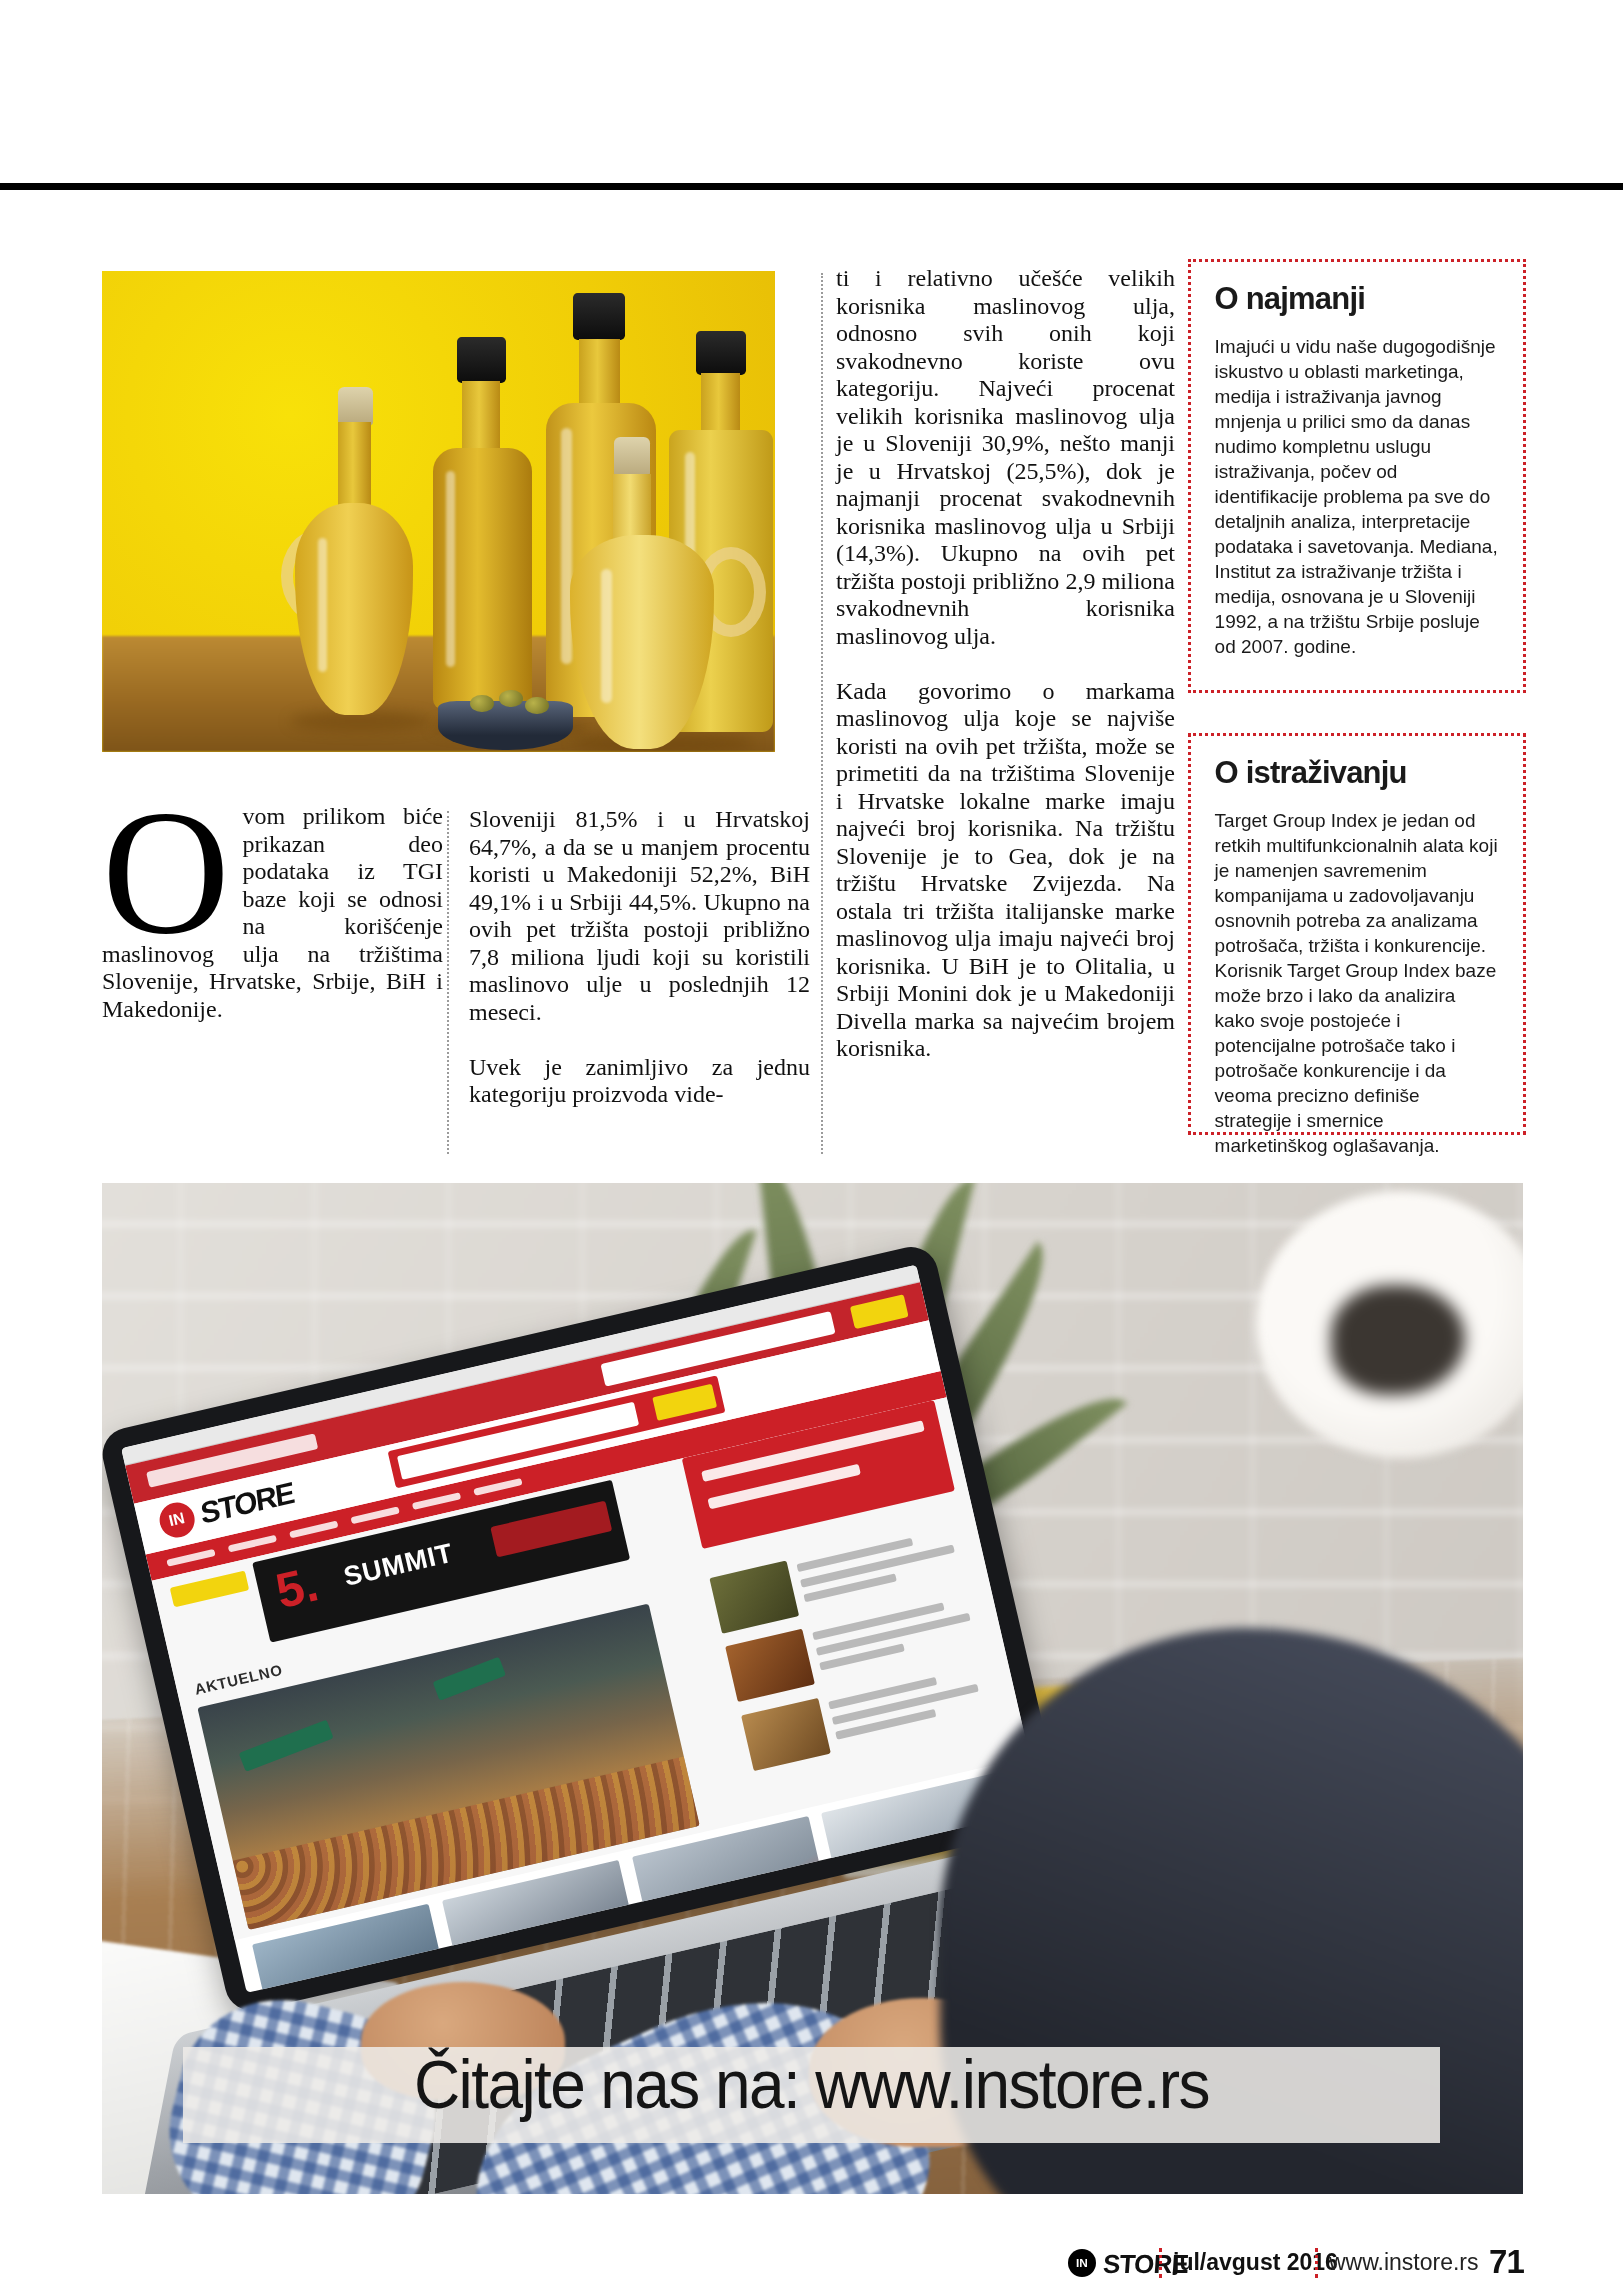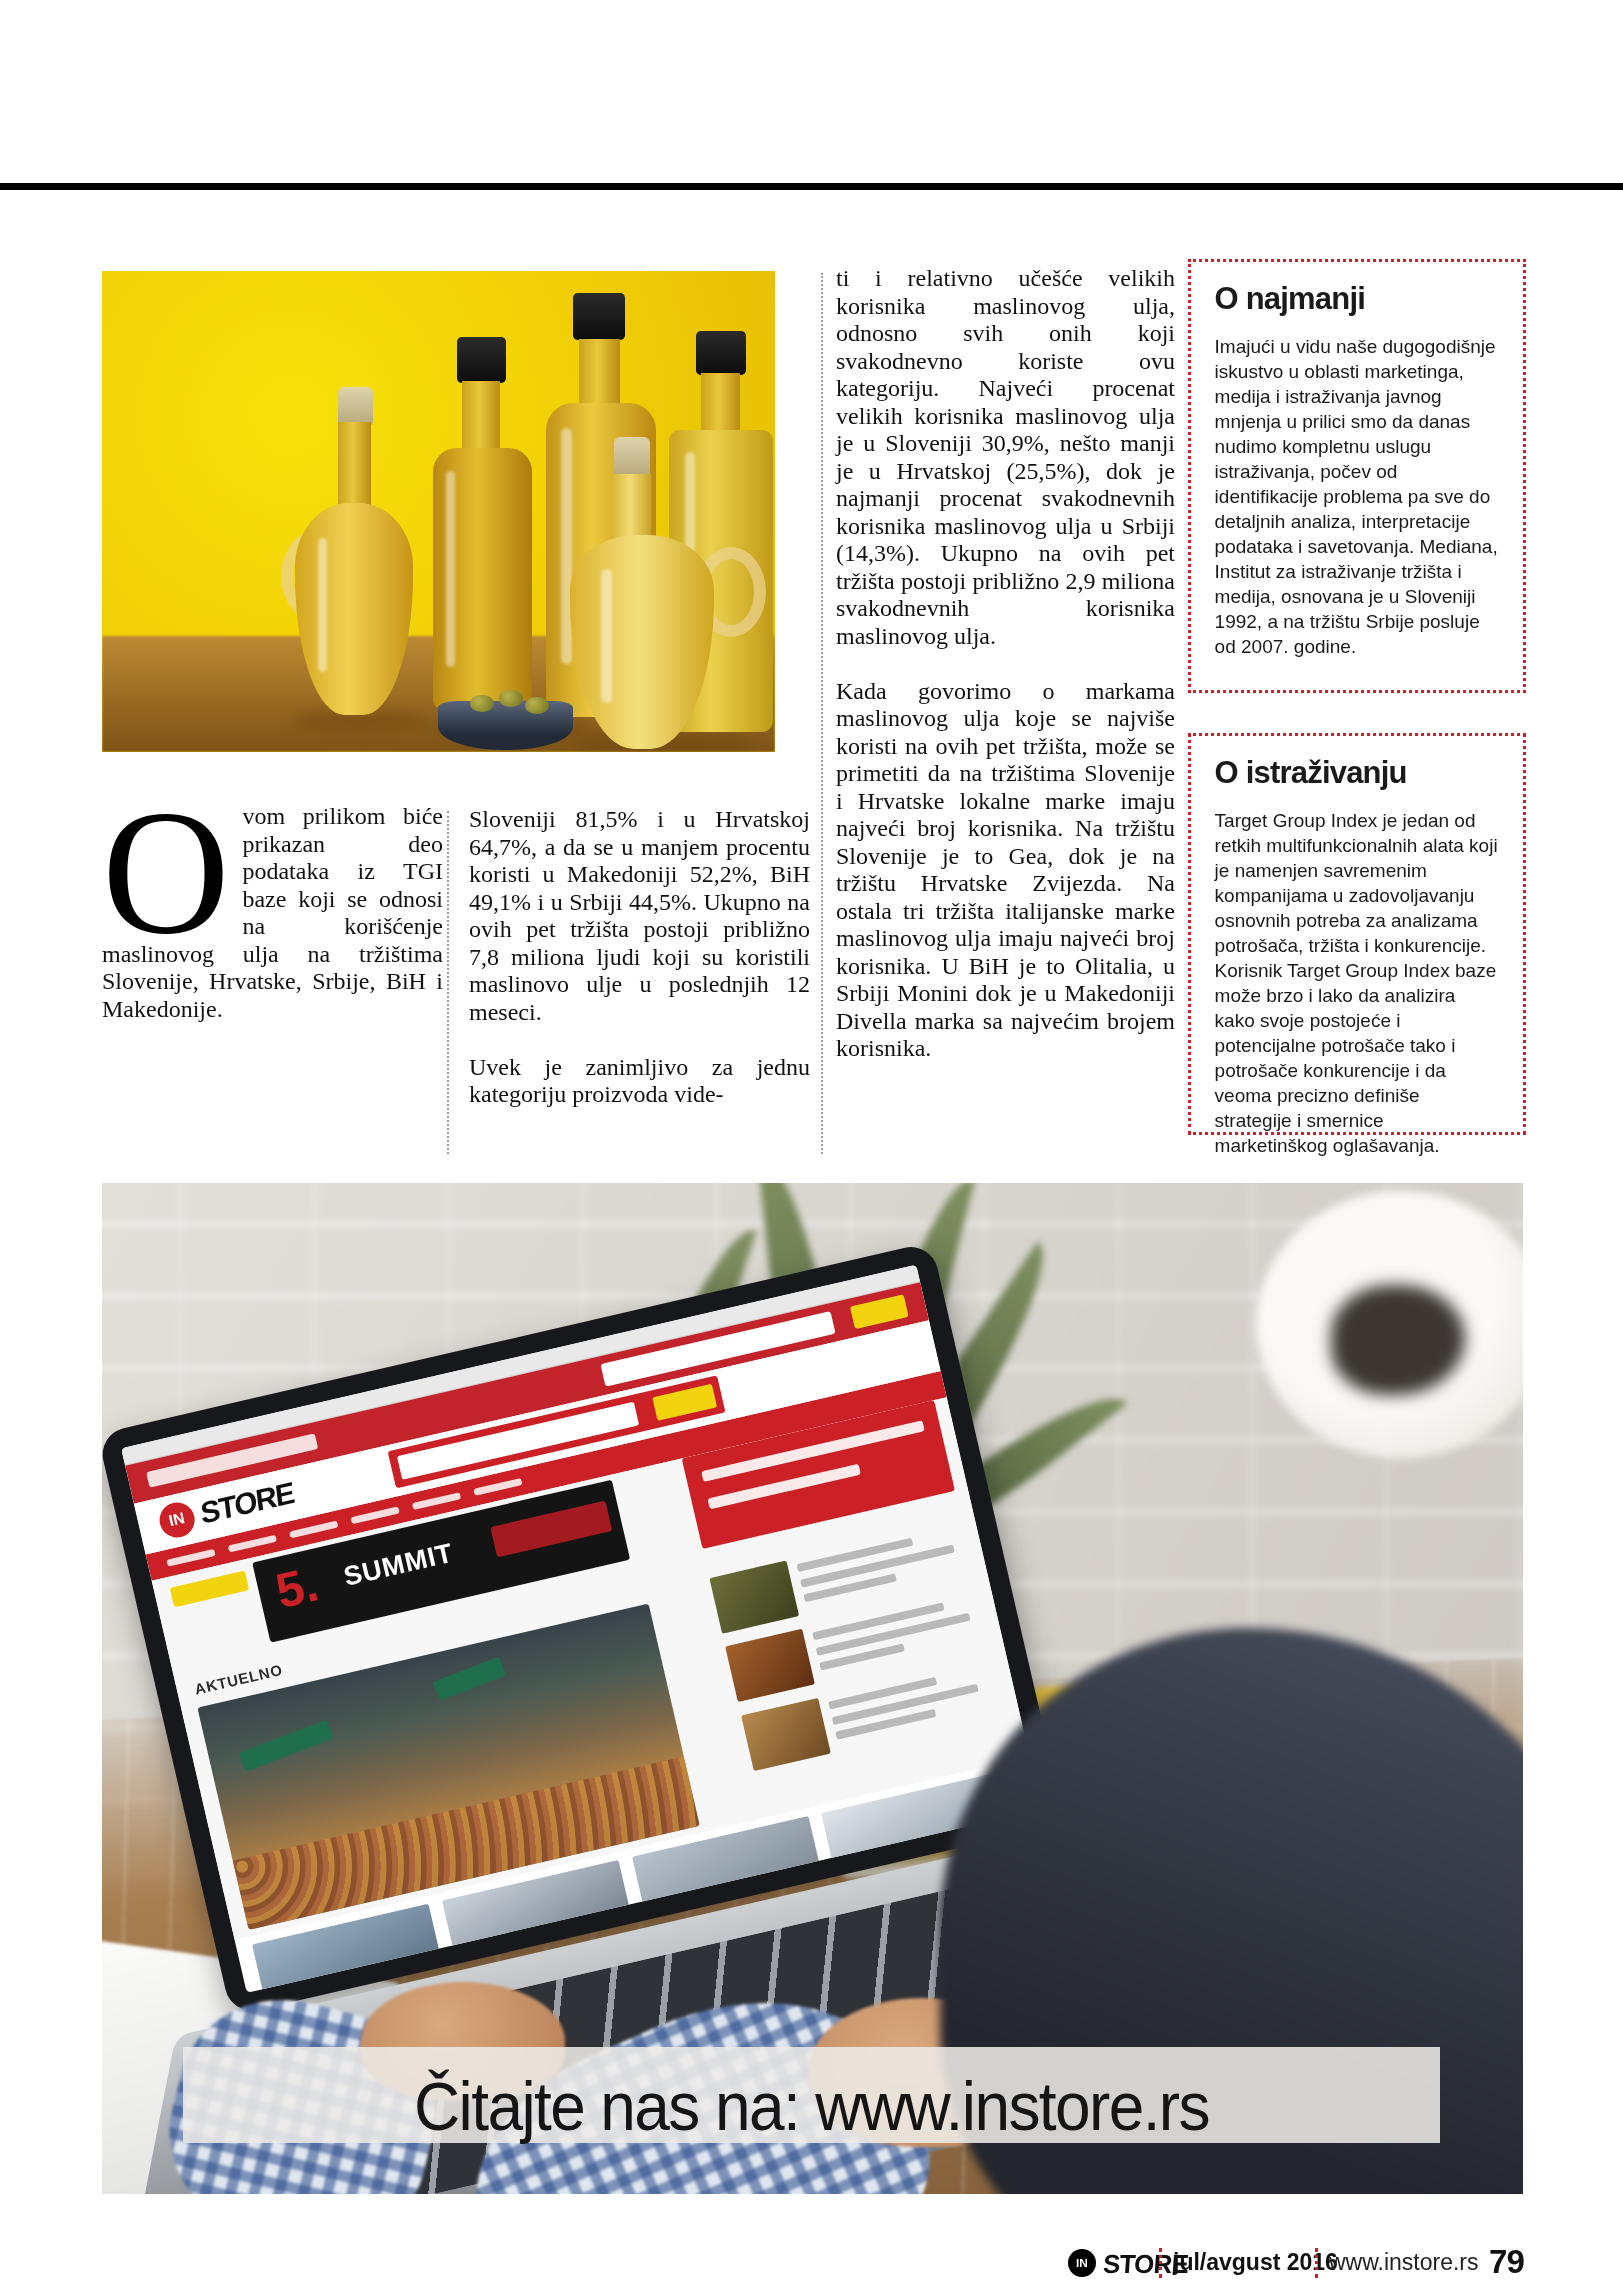--- a/index.html
+++ b/index.html
@@ -114,21 +114,21 @@
   .s-dotrow{position:absolute;left:0;right:0;bottom:0;height:71px;
       background:repeating-radial-gradient(circle at 7.9px 7.9px, #c78a3a 0 5.5px, #8a4d2a 6.3px 11px, #b0663a 11.8px 17.3px);opacity:.8;}
   .s-item{position:absolute;right:12.6px;width:259px;height:68px;}
   .s-item .th{position:absolute;left:0;top:4.7px;width:79px;height:57px;border-radius:2.4px;}
   .s-item i{position:absolute;left:88px;height:7.9px;background:#b9b9b9;border-radius:2.4px;}
   .s-vesti-row{position:absolute;left:15.7px;bottom:-149px;width:770px;height:141px;}
   .s-vth{position:absolute;top:0;width:181px;height:140px;border-radius:2.4px;}
 
   
   .banner{left:81px;top:864px;width:1257px;height:96px;background:rgba(238,236,232,.87);
-      display:flex;align-items:flex-end;justify-content:center;}
+      display:flex;align-items:flex-start;justify-content:center;}
   .banner span{font-family:"Liberation Sans",sans-serif;font-size:64px;letter-spacing:-1.6px;color:#151515;
       transform:scaleY(1.08);white-space:nowrap;}
 
   
   .gingham{background-color:#dfe6ef;background-image:
       repeating-linear-gradient(90deg, rgba(43,77,140,.55) 0 11px, rgba(0,0,0,0) 11px 23.6px),
       repeating-linear-gradient(0deg, rgba(43,77,140,.55) 0 11px, rgba(0,0,0,0) 11px 23.6px);}
   .hand{position:absolute;background:radial-gradient(circle at 40% 35%,#d9a87e,#b97f56);filter:blur(1.6px);}
 
   
@@ -341,17 +341,17 @@
     </div>
   </div>
 
   <div class="footer">
     <div class="f-item f-logo">IN</div>
     <div class="f-item f-store">STORE</div>
     <div class="f-item f-sep" style="left:1159px;"></div>
     <div class="f-item f-issue">jul/avgust 2016</div>
     <div class="f-item f-sep" style="left:1315px;"></div>
     <div class="f-item f-site">www.instore.rs</div>
-    <div class="f-item f-page">79</div>
+    <div class="f-item f-page">71</div>
   </div>
 
 </div>
 
 
 </body></html>

